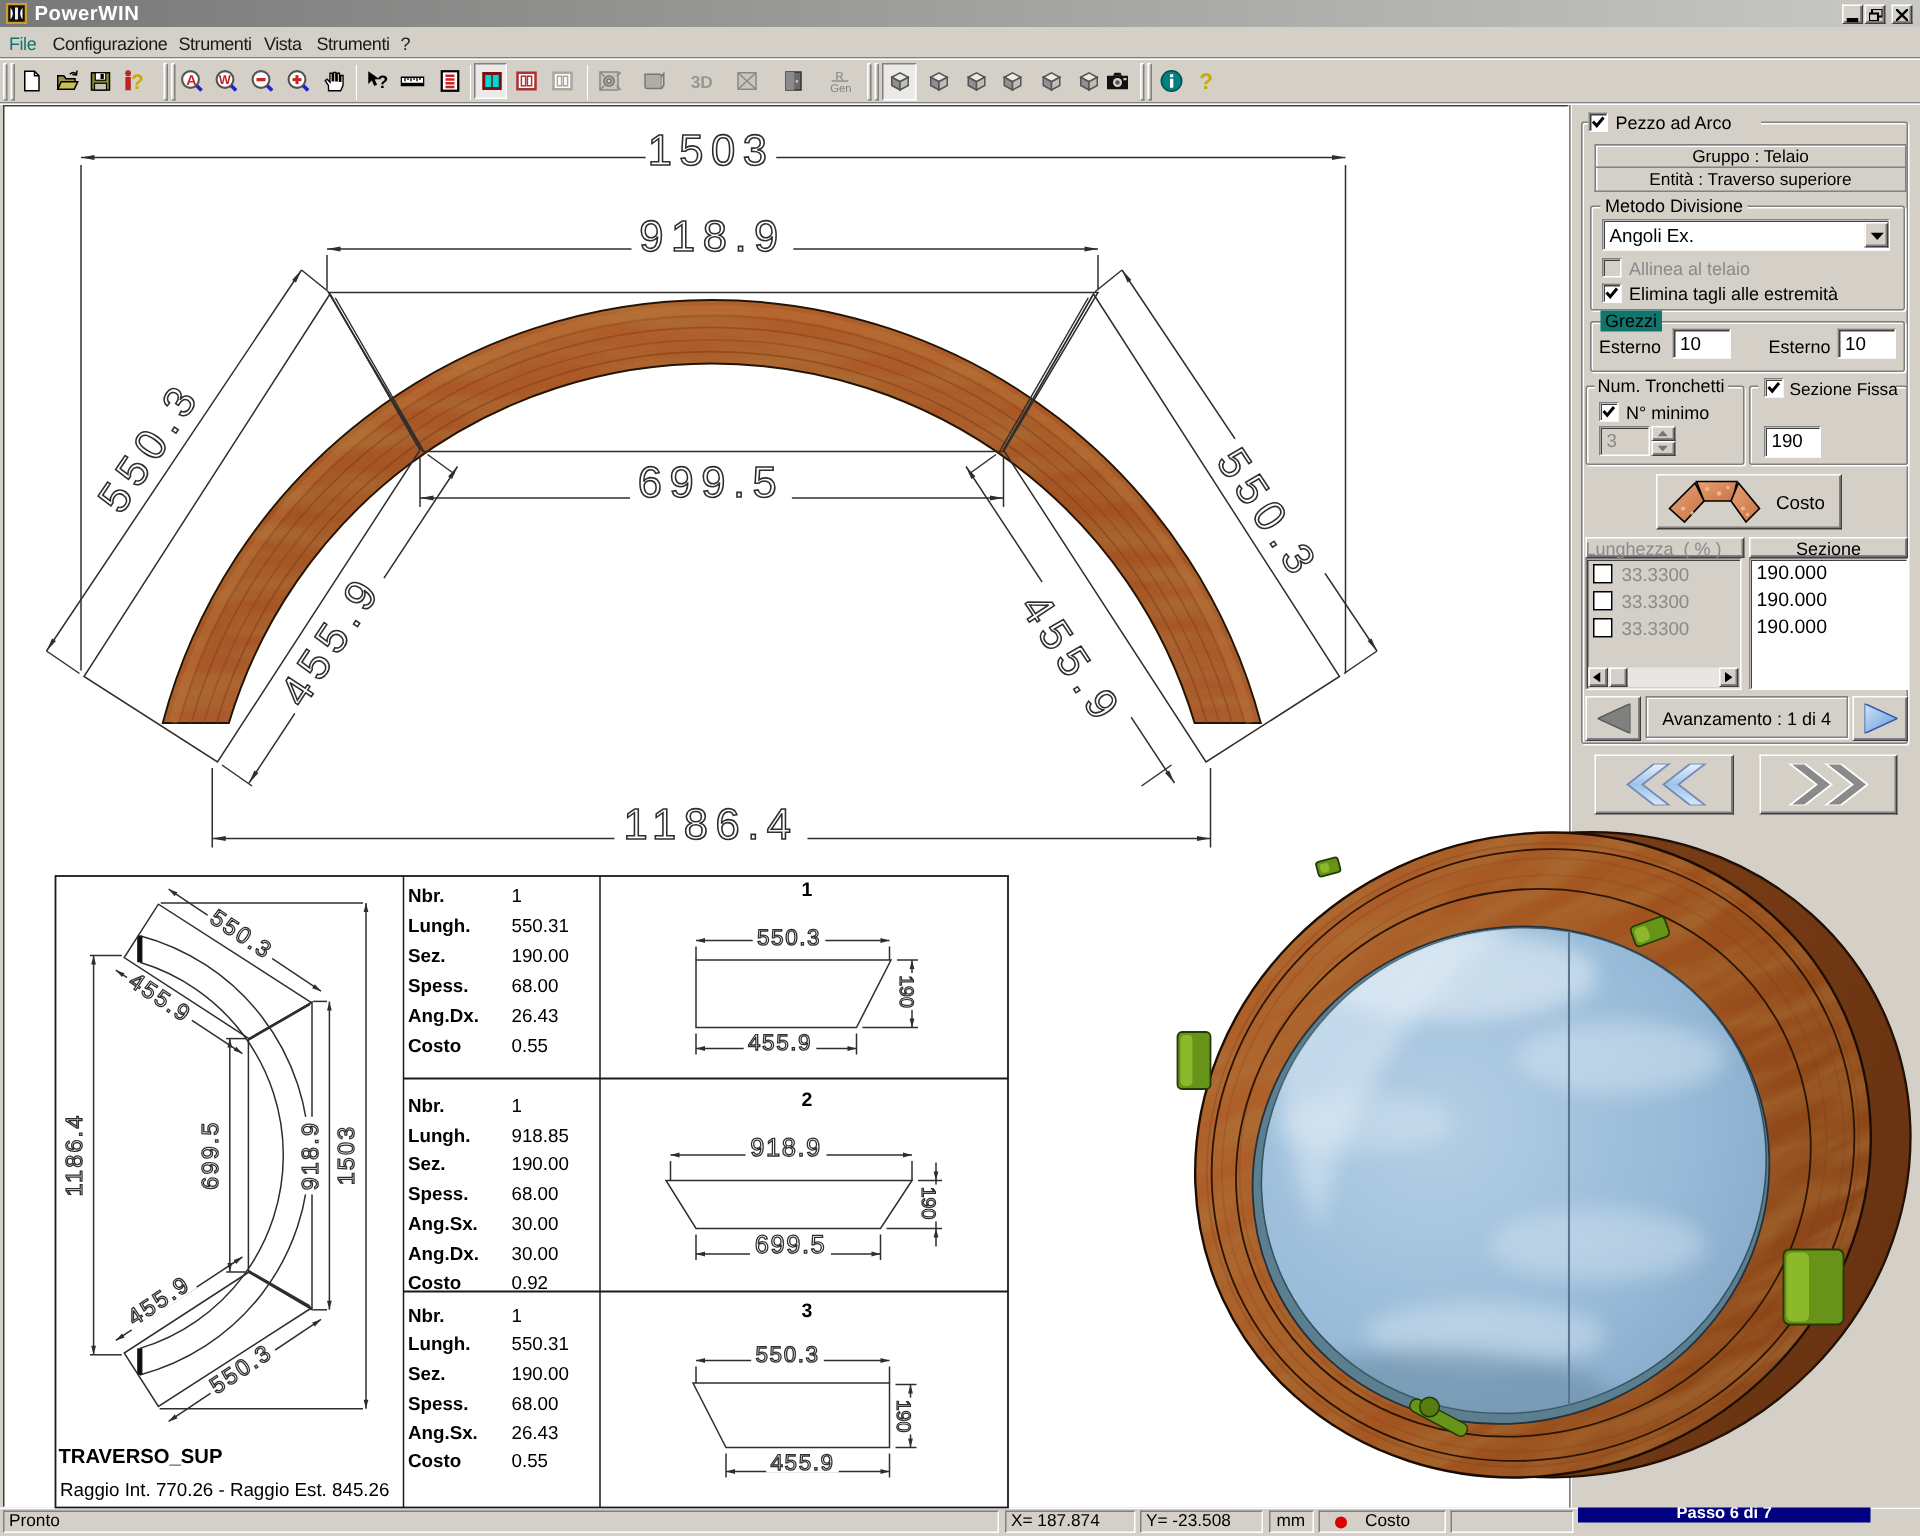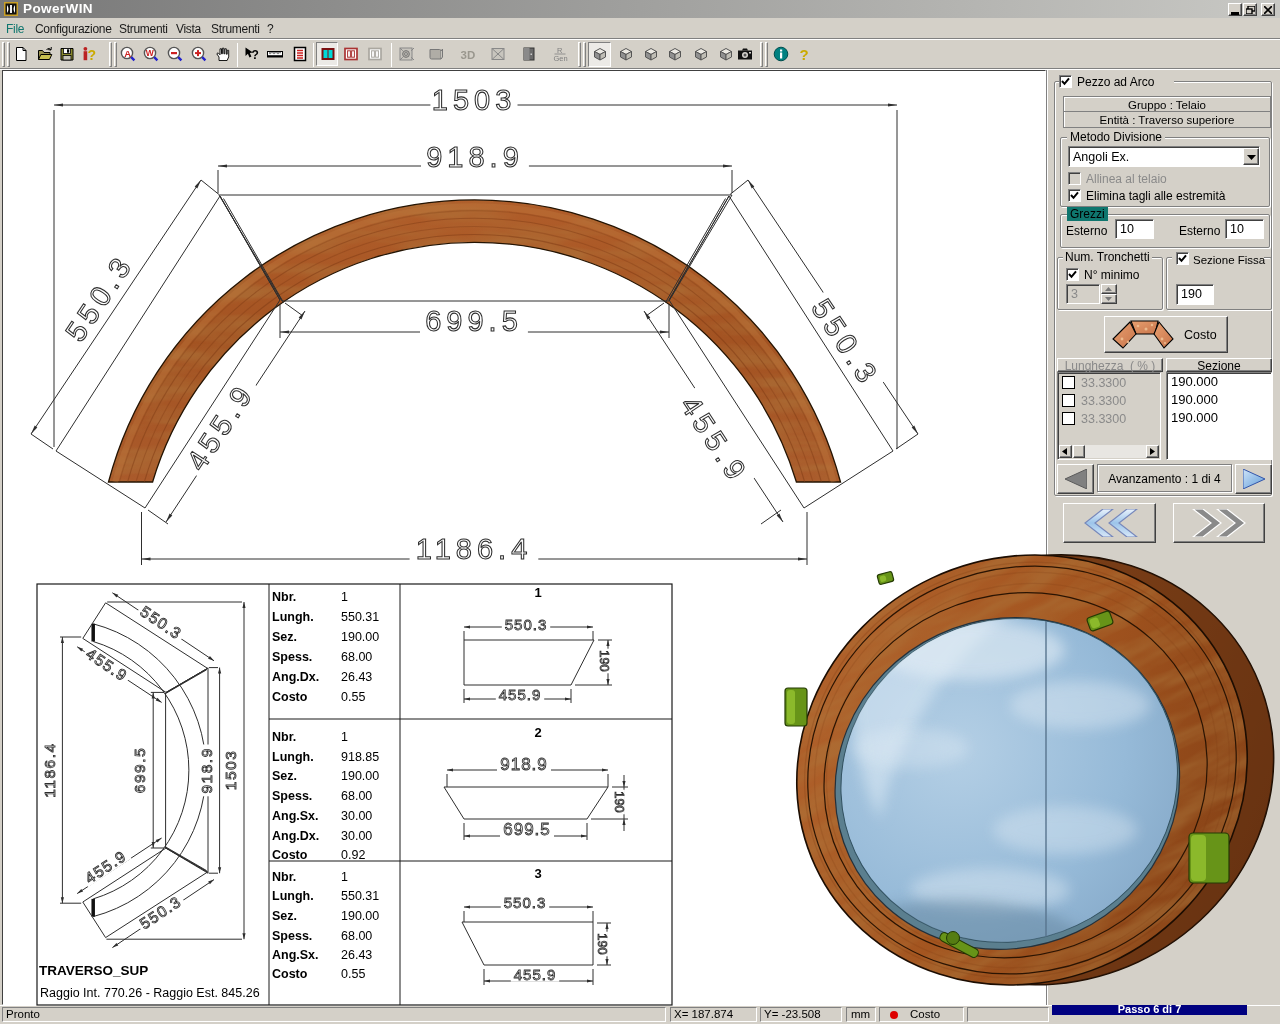--- a/index.html
+++ b/index.html
@@ -655,21 +655,21 @@
         <circle cx="36" cy="10" r="1.5"></circle>
         <circle cx="42" cy="6" r="1.2"></circle>
         <circle cx="12" cy="20" r="1.4"></circle>
         <circle cx="18" cy="23" r="1.2"></circle>
         <circle cx="52" cy="20" r="1.4"></circle>
         <circle cx="55" cy="24" r="1.1"></circle>
       </g>
     </svg>
     <div style="position:absolute;left:1184px;top:328px;font-size:12.5px;color:#000">Costo</div>
     <div style="position:absolute;left:1057px;top:358px;width:106px;height:14px;background:#d4d0c8;border:1px solid;border-color:#ffffff #404040 #404040 #ffffff;box-shadow:inset -1px -1px 0 #808080;"></div>
-    <div style="position:absolute;left:1057px;top:359px;width:106px;text-align:center;font-size:12px;color:#8a8a8a">Lunghezza&nbsp;&nbsp;(&nbsp;%&nbsp;)</div>
+    <div style="position:absolute;left:1057px;top:359px;width:106px;font-size:12px;color:#8a8a8a">Lunghezza&nbsp;&nbsp;(&nbsp;%&nbsp;)</div>
     <div style="position:absolute;left:1166px;top:358px;width:106px;height:14px;background:#d4d0c8;border:1px solid;border-color:#ffffff #404040 #404040 #ffffff;box-shadow:inset -1px -1px 0 #808080;"></div>
     <div style="position:absolute;left:1166px;top:359px;width:106px;text-align:center;font-size:12px;color:#000">Sezione</div>
     <div style="position:absolute;left:1057px;top:372px;width:104px;height:88px;background:#d4d0c8;border:1px solid;border-color:#808080 #ffffff #ffffff #808080;box-shadow:inset 1px 1px 0 #404040;"></div>
     <div style="position:absolute;left:1062px;top:376px;width:13px;height:13px;background:#fff;border:1.5px solid #000"></div>
     <div style="position:absolute;left:1081px;top:376px;font-size:12.5px;color:#8a8a8a">33.3300</div>
     <div style="position:absolute;left:1062px;top:394px;width:13px;height:13px;background:#fff;border:1.5px solid #000"></div>
     <div style="position:absolute;left:1081px;top:394px;font-size:12.5px;color:#8a8a8a">33.3300</div>
     <div style="position:absolute;left:1062px;top:412px;width:13px;height:13px;background:#fff;border:1.5px solid #000"></div>
     <div style="position:absolute;left:1081px;top:412px;font-size:12.5px;color:#8a8a8a">33.3300</div>
     <div style="position:absolute;left:1059px;top:445px;width:100px;height:13px;background:#e8e6e2"></div>

